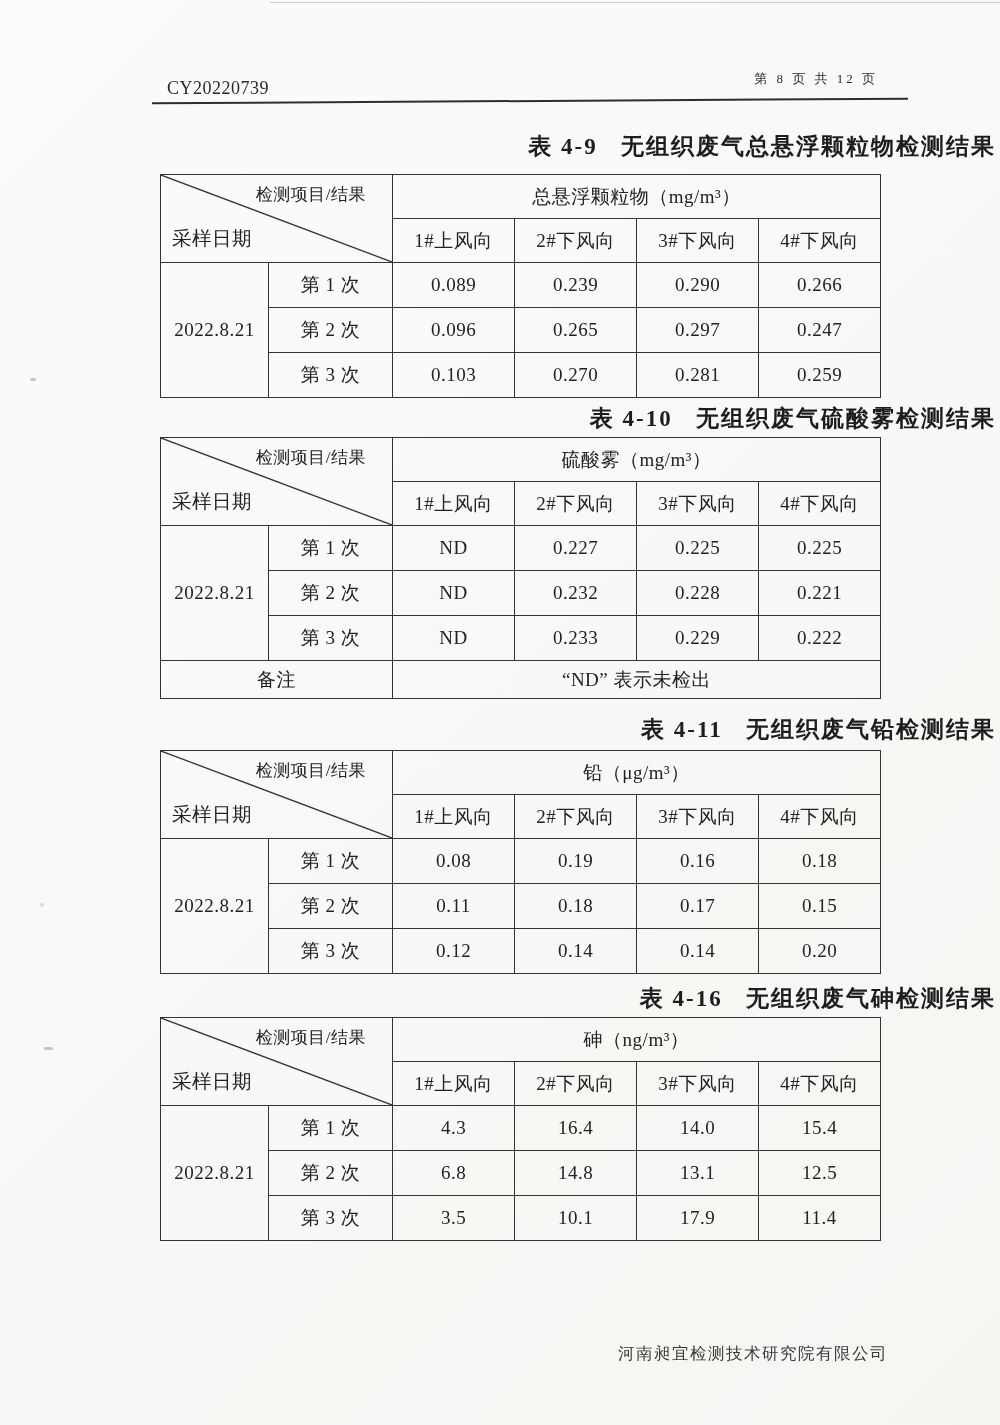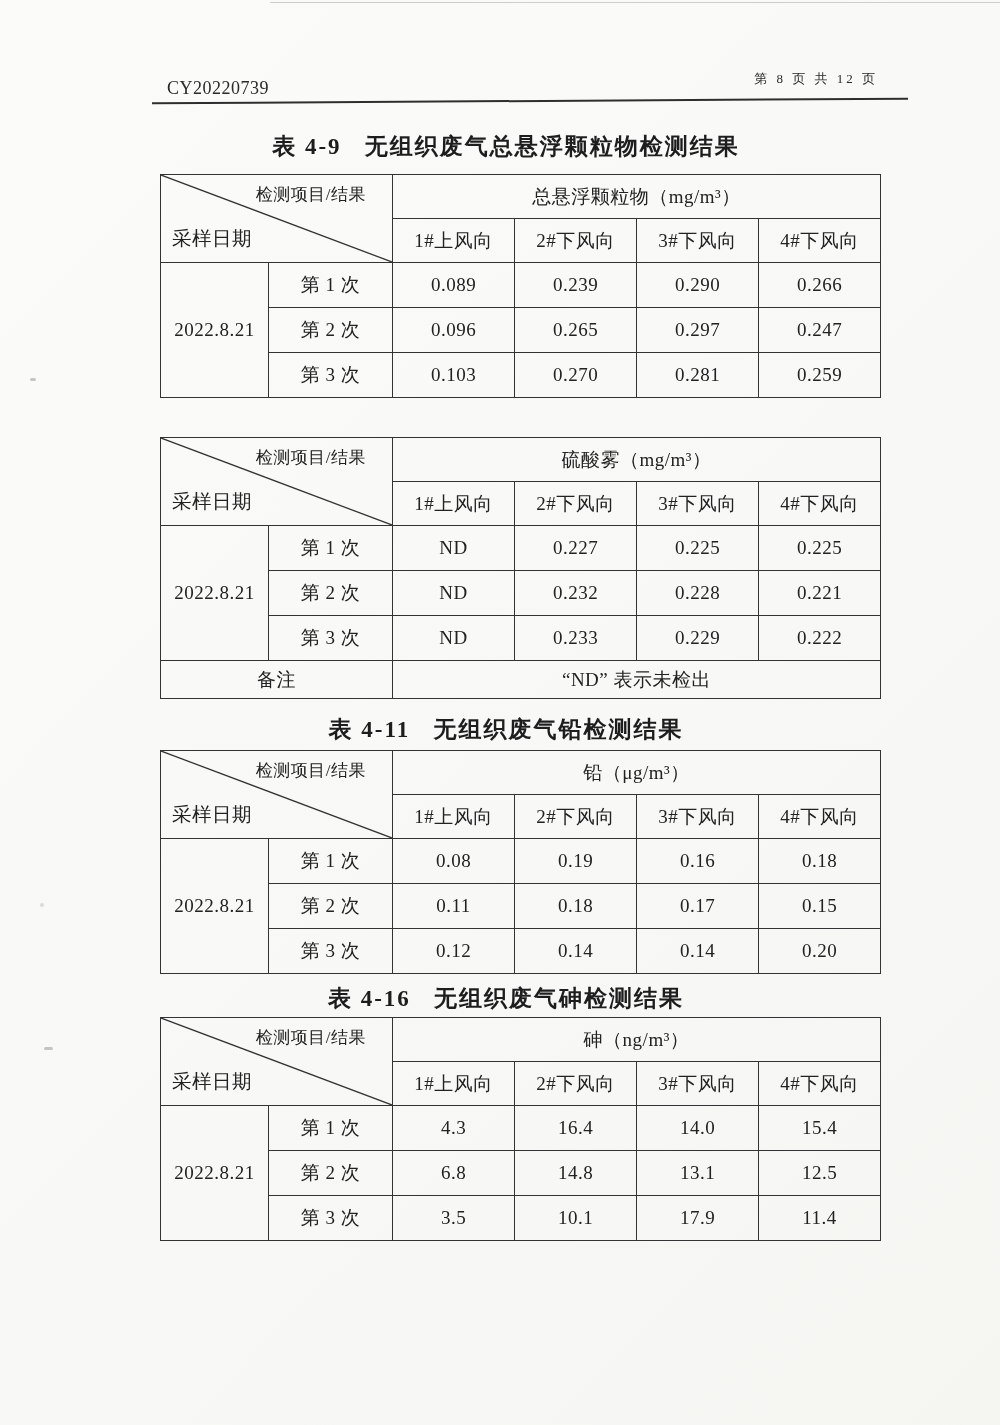--- a/index.html
+++ b/index.html
@@ -42,23 +42,23 @@
     left: 152px;
     top: 100px;
     width: 756px;
     height: 2px;
     background: #2e2e2e;
     transform: rotate(-0.35deg);
   }
   
   .table-title {
     position: absolute;
-    left: 28px;
+    left: 40px;
     width: 956px;
-    text-align: center;
+    text-align: right;
     font-size: 23px;
     font-weight: bold;
     letter-spacing: 2px;
     color: #1d1d1d;
     white-space: pre;
   }
   
   table.results {
     position: absolute;
     left: 160px;
@@ -177,20 +177,21 @@
       <tr class="drow">
         <td>第 3 次</td>
         <td>0.103</td>
         <td>0.270</td>
         <td>0.281</td>
         <td>0.259</td>
       </tr>
     </tbody>
   </table>
 
+  <div class="table-title" style="top:403px">表 4-10   无组织废气硫酸雾检测结果</div>
   <table class="results" style="top:437px">
     <colgroup>
       <col style="width:108px">
         <col style="width:124px">
       <col style="width:122px">
         <col style="width:122px">
         <col style="width:122px">
         <col style="width:122px">
     </colgroup>
     <tbody>
@@ -336,19 +337,20 @@
       <tr class="drow">
         <td>第 3 次</td>
         <td>3.5</td>
         <td>10.1</td>
         <td>17.9</td>
         <td>11.4</td>
       </tr>
     </tbody>
   </table>
 
+  <div class="footer-company">河南昶宜检测技术研究院有限公司</div>
 
   <div class="top-streak"></div>
   <div class="speck speck1"></div>
   <div class="speck speck2"></div>
   <div class="speck speck3"></div>
 
 </div>
 
 </body></html>

